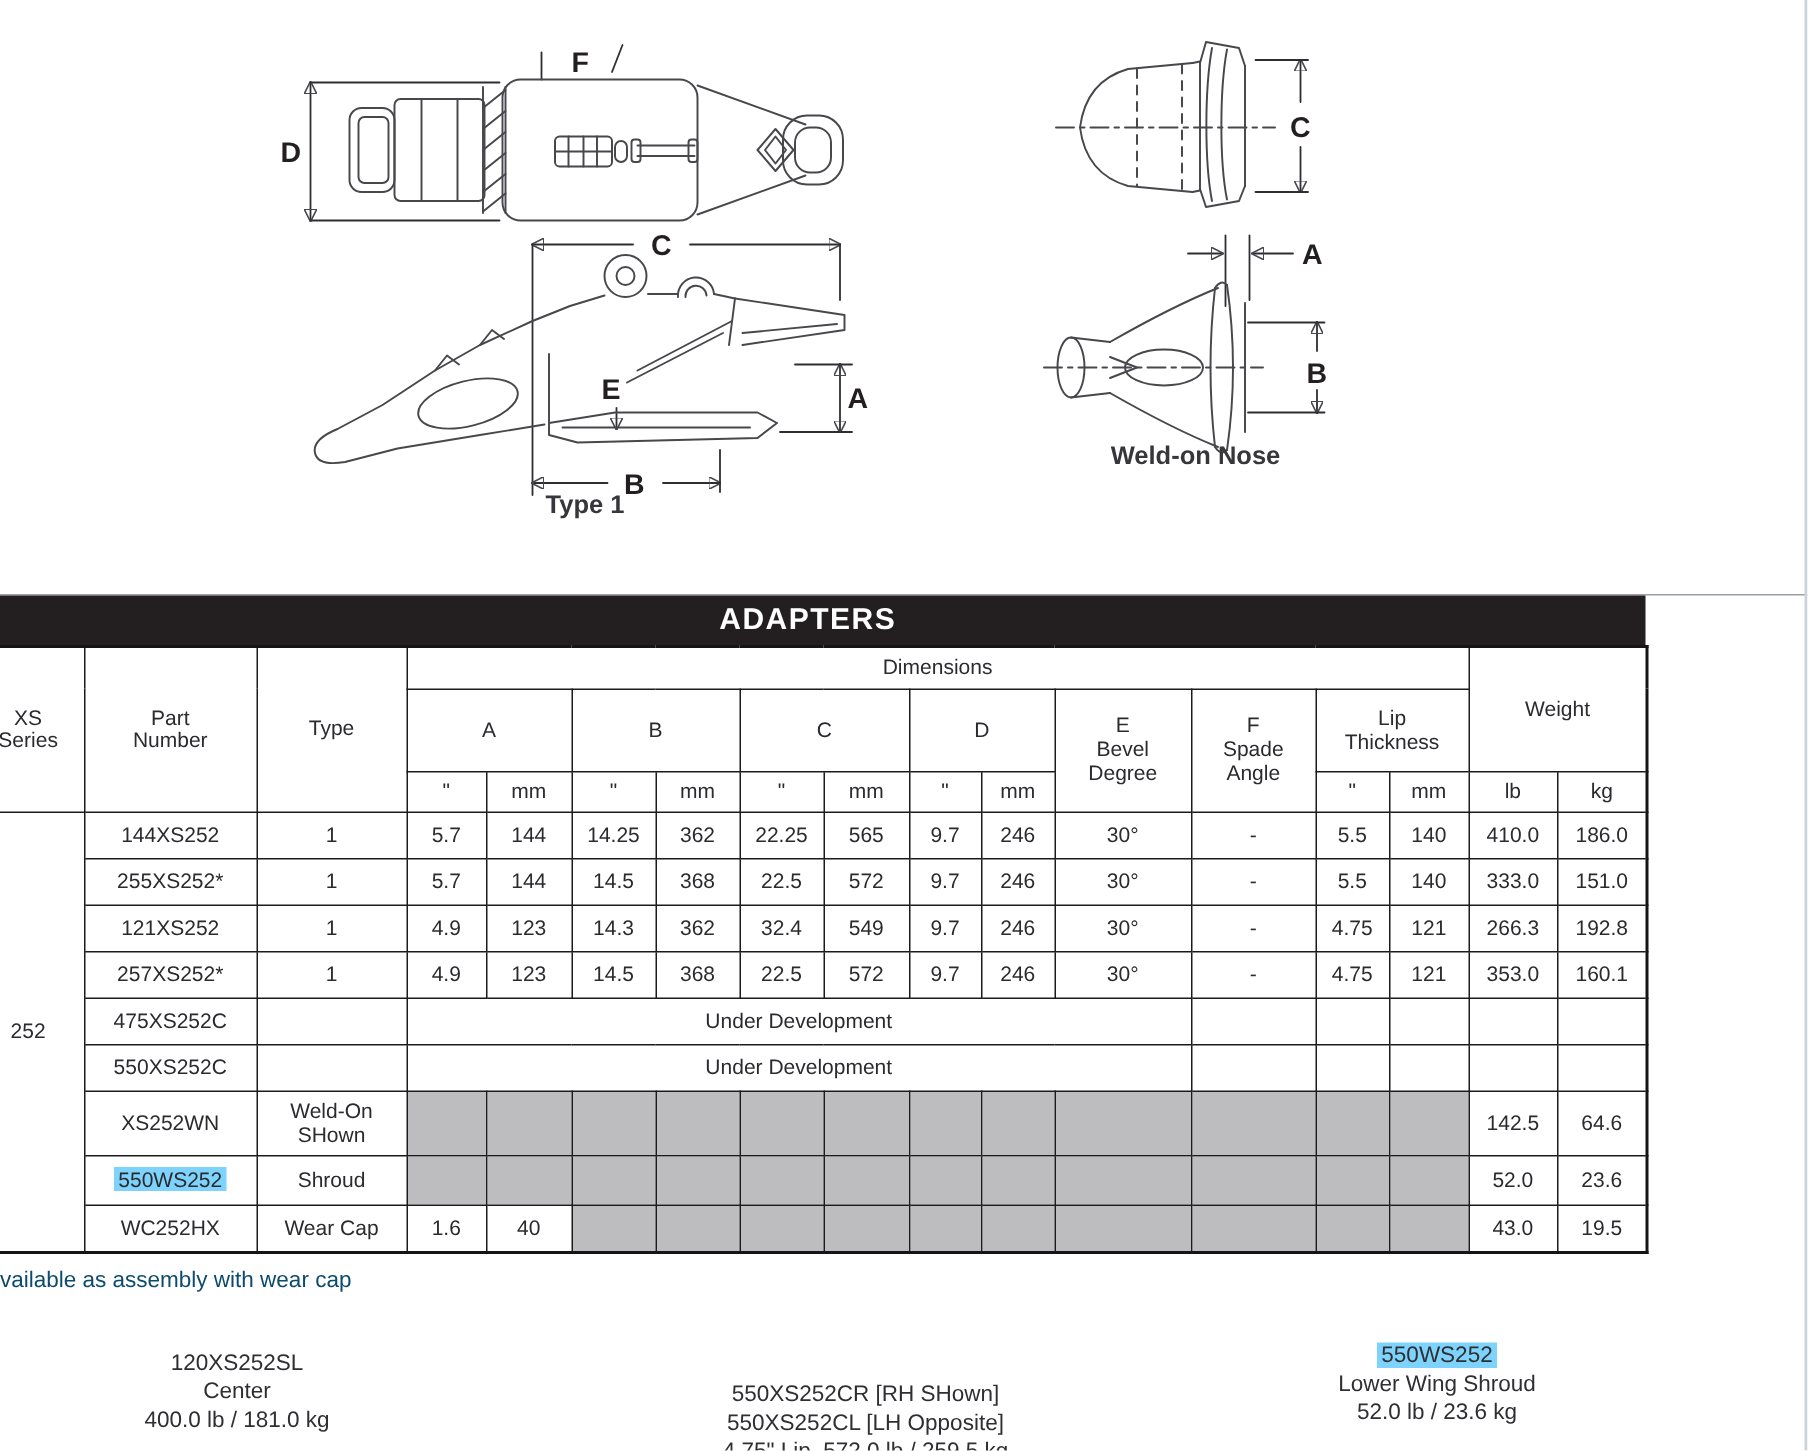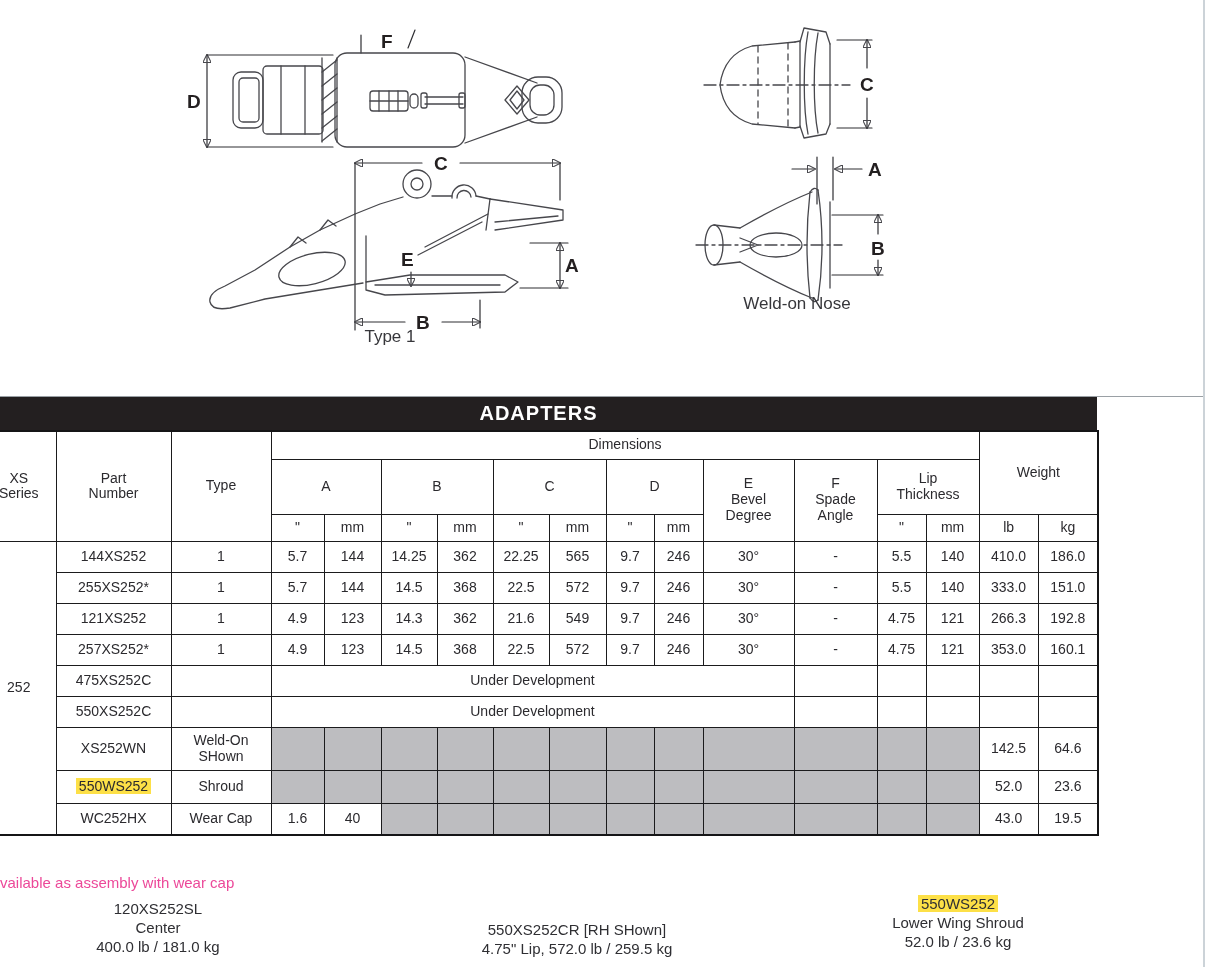--- a/index.html
+++ b/index.html
@@ -10,41 +10,41 @@
   }
   
   .drawing { position:absolute; }
   .drawing path, .drawing line, .drawing rect, .drawing circle,
   .drawing ellipse, .drawing polyline, .drawing polygon {
     fill:none; stroke:#47474c; stroke-width:1.3; stroke-linejoin:round; stroke-linecap:round;
   }
   .drawing .dim { stroke:#2e2e32; stroke-width:1.2; }
   .drawing text { stroke:none; fill:#231f20; font-family:"Liberation Sans",sans-serif;
                   font-weight:bold; font-size:19px; }
-  .caption { position:absolute; text-align:center; font-size:17px; color:#37373b; }
+  .caption { position:absolute; text-align:center; font-size:17px; color:#37373b;font-weight:bold; }
   
   .hairline-top { position:absolute; left:0; top:396px; width:1205px; height:1px; background:#9aa0a5; }
   .page-edge { position:absolute; right:0; top:0; width:2px; height:967px; background:#ccd3d8; }
   
   .tablewrap { position:absolute; left:-20px; top:397px; width:1117px; }
   .bar { height:33px; background:#231f20; color:#ffffff; display:flex; align-items:center;
          justify-content:center; font-weight:bold; font-size:20px; letter-spacing:1px; }
   table { border-collapse:collapse; width:1117px; table-layout:fixed; }
   th, td { border:1px solid #1b1b1d; text-align:center; vertical-align:middle;
            padding:0; font-size:14px; line-height:1.12; background:#fff; overflow:hidden; }
   table { border:2px solid #151517; }
   th { font-weight:normal; }
   td { font-weight:normal; }
   tr.h1 { height:28px; } tr.h2 { height:55px; } tr.h3 { height:27px; }
   tr.dr { height:31px; } tr.wn { height:43px; } tr.sh { height:33px; } tr.wc { height:32px; }
   .gray { background:#bdbdc0; }
   .stack span { display:block; }
-  .hl { background:#fde047; padding:0 3px; }
+  .hl { background:#7dd3fc; padding:0 3px; }
   
-  .footnote { position:absolute; left:0; top:874px; font-size:15px; color:#ec4899; }
+  .footnote { position:absolute; left:0; top:845px; font-size:15px; color:#0c4a6e; }
   .note { position:absolute; text-align:center; font-size:15px; line-height:19px; color:#2f2f33; }
   .note-left   { left:38px;  top:899px; width:240px; }
   .note-center { left:407px; top:920px; width:340px; }
   .note-right  { left:838px; top:894px; width:240px; }
 </style>
 </head>
 <body>
 
 <svg class="drawing" style="left:185px; top:28px;" width="385" height="125" viewBox="0 0 385 125">
   <defs>
@@ -319,21 +319,21 @@
       <td>333.0</td>
       <td>151.0</td>
     </tr>
     <tr class="dr">
       <td>121XS252</td>
       <td>1</td>
       <td>4.9</td>
       <td>123</td>
       <td>14.3</td>
       <td>362</td>
-      <td>21.6</td>
+      <td>32.4</td>
       <td>549</td>
       <td>9.7</td>
       <td>246</td>
       <td>30°</td>
       <td>-</td>
       <td>4.75</td>
       <td>121</td>
       <td>266.3</td>
       <td>192.8</td>
     </tr>
@@ -439,20 +439,21 @@
 <div class="footnote">vailable as assembly with wear cap</div>
 
 <div class="note note-left">
   <div>120XS252SL</div>
   <div>Center</div>
   <div>400.0 lb / 181.0 kg</div>
 </div>
 
 <div class="note note-center">
   <div>550XS252CR [RH SHown]</div>
+  <div>550XS252CL [LH Opposite]</div>
   <div>4.75" Lip, 572.0 lb / 259.5 kg</div>
 </div>
 
 <div class="note note-right">
   <div><span class="hl">550WS252</span></div>
   <div>Lower Wing Shroud</div>
   <div>52.0 lb / 23.6 kg</div>
 </div>
 
 </body></html>

